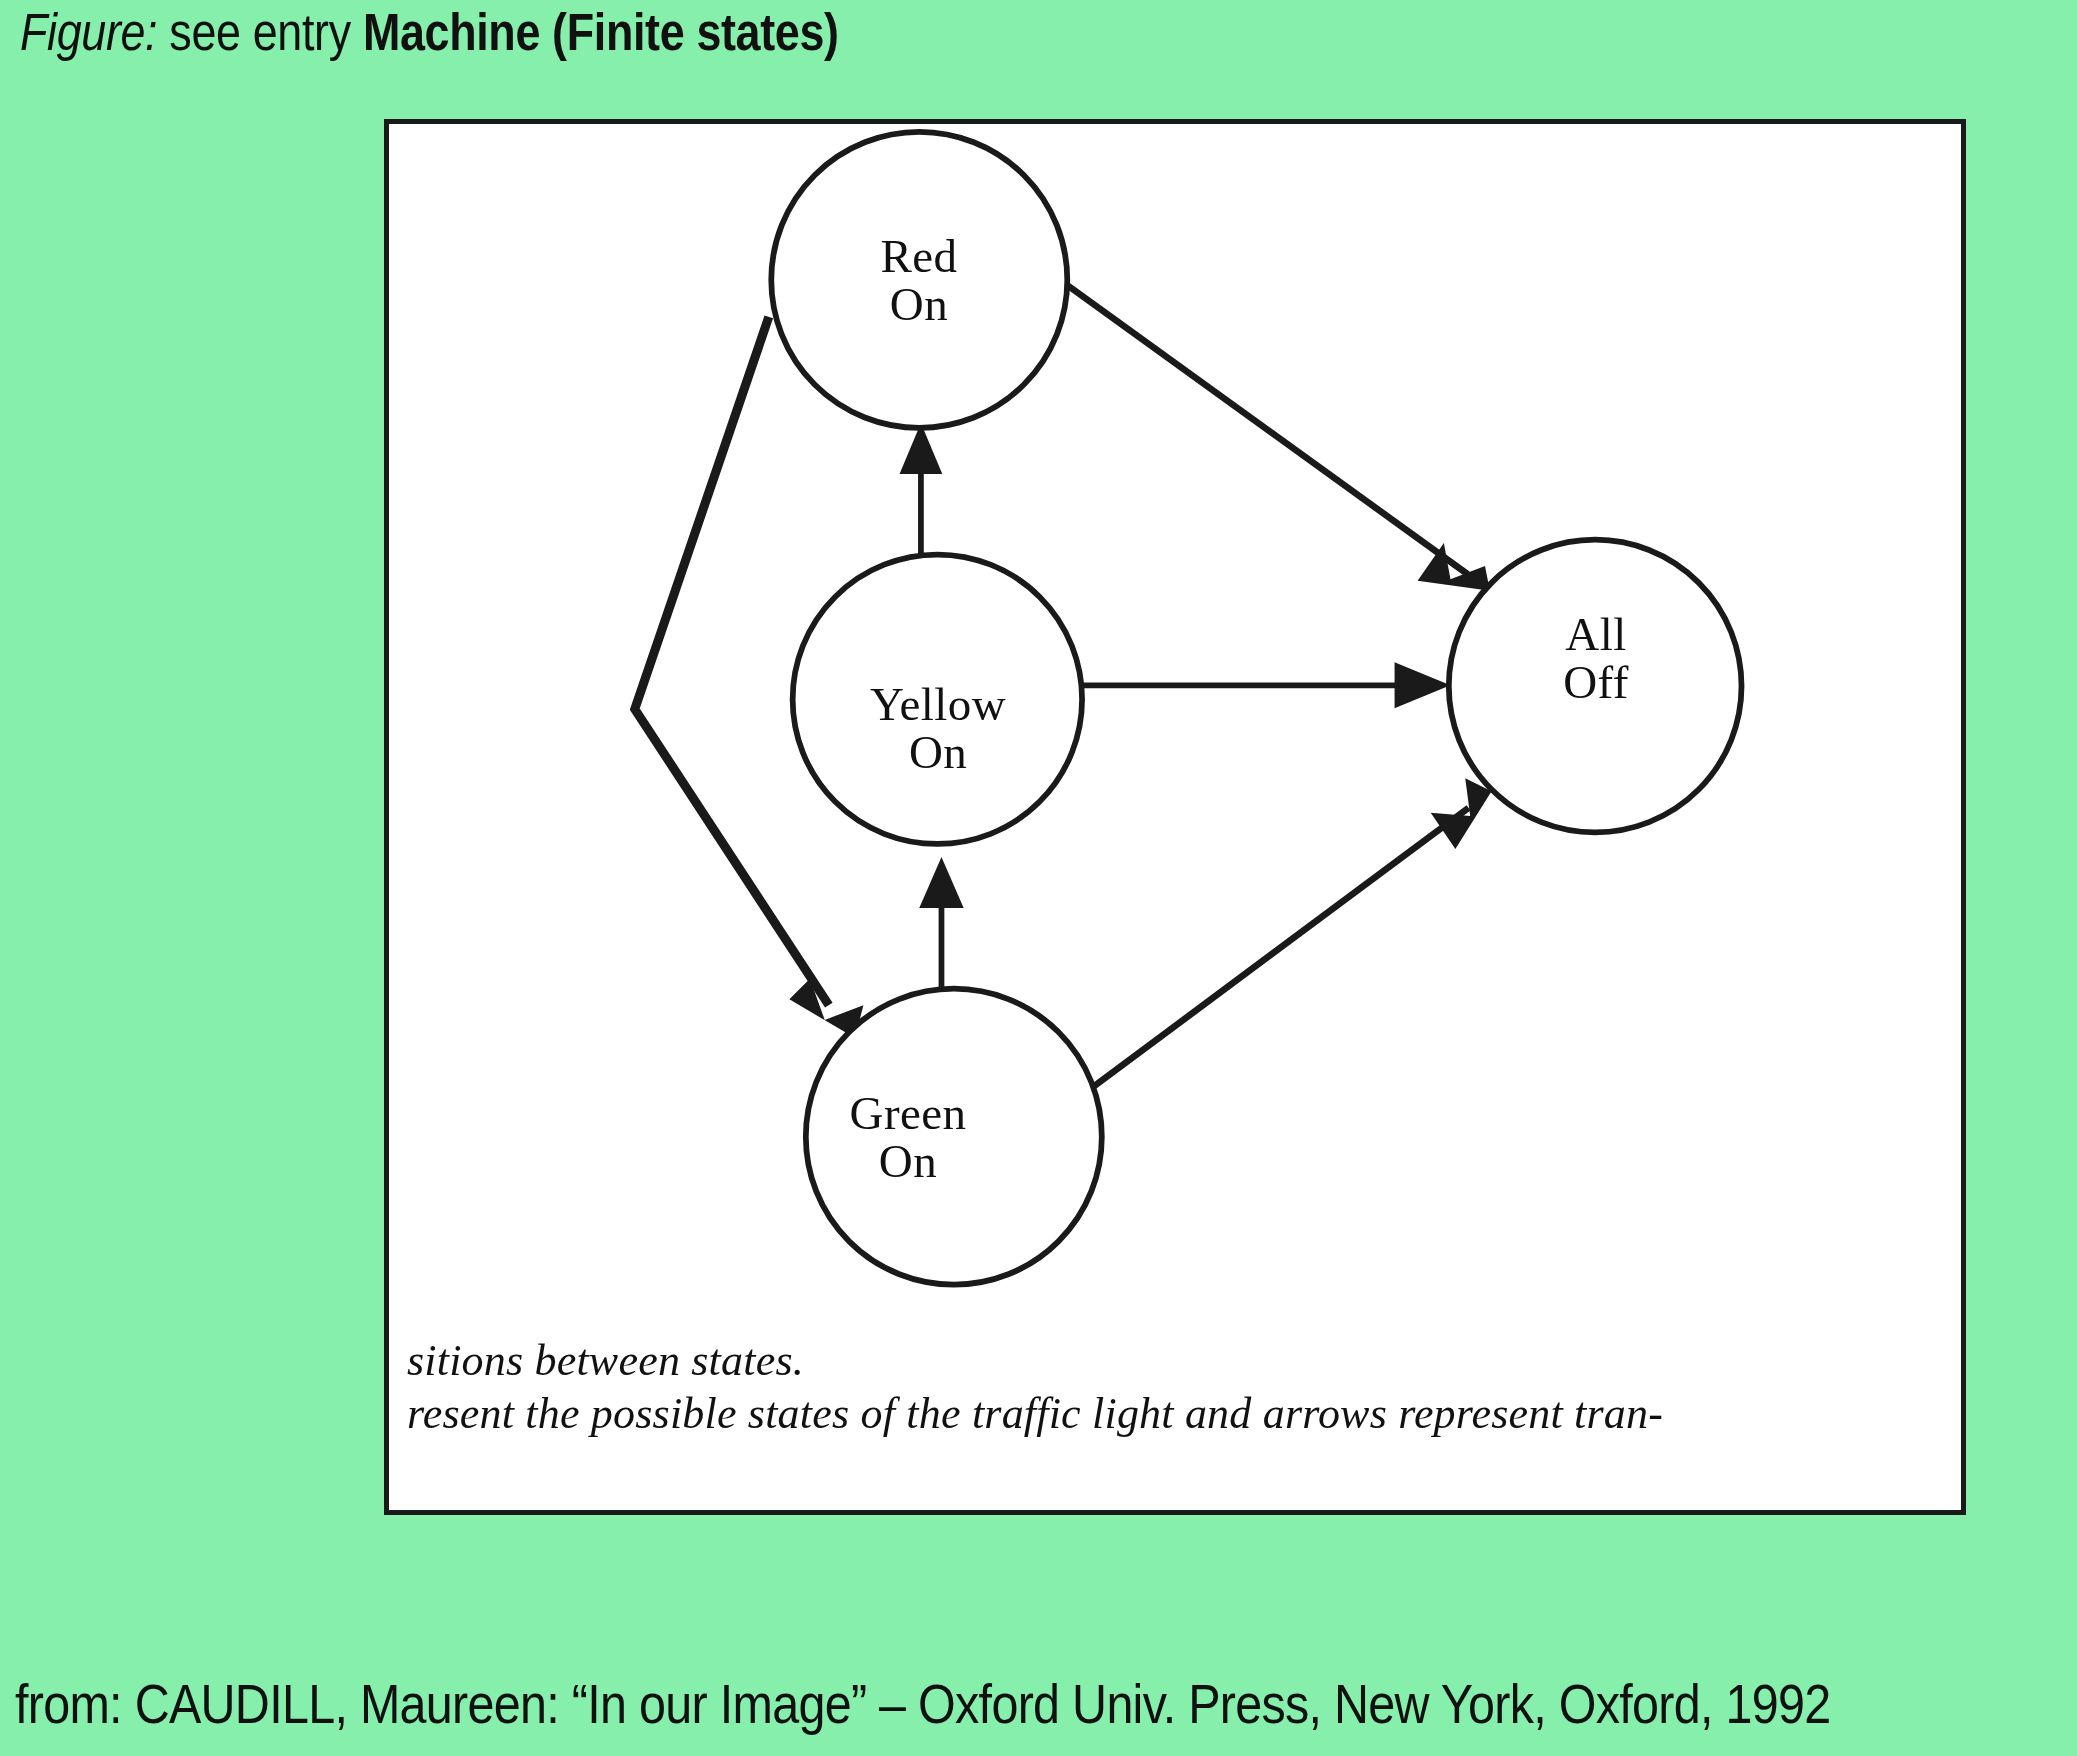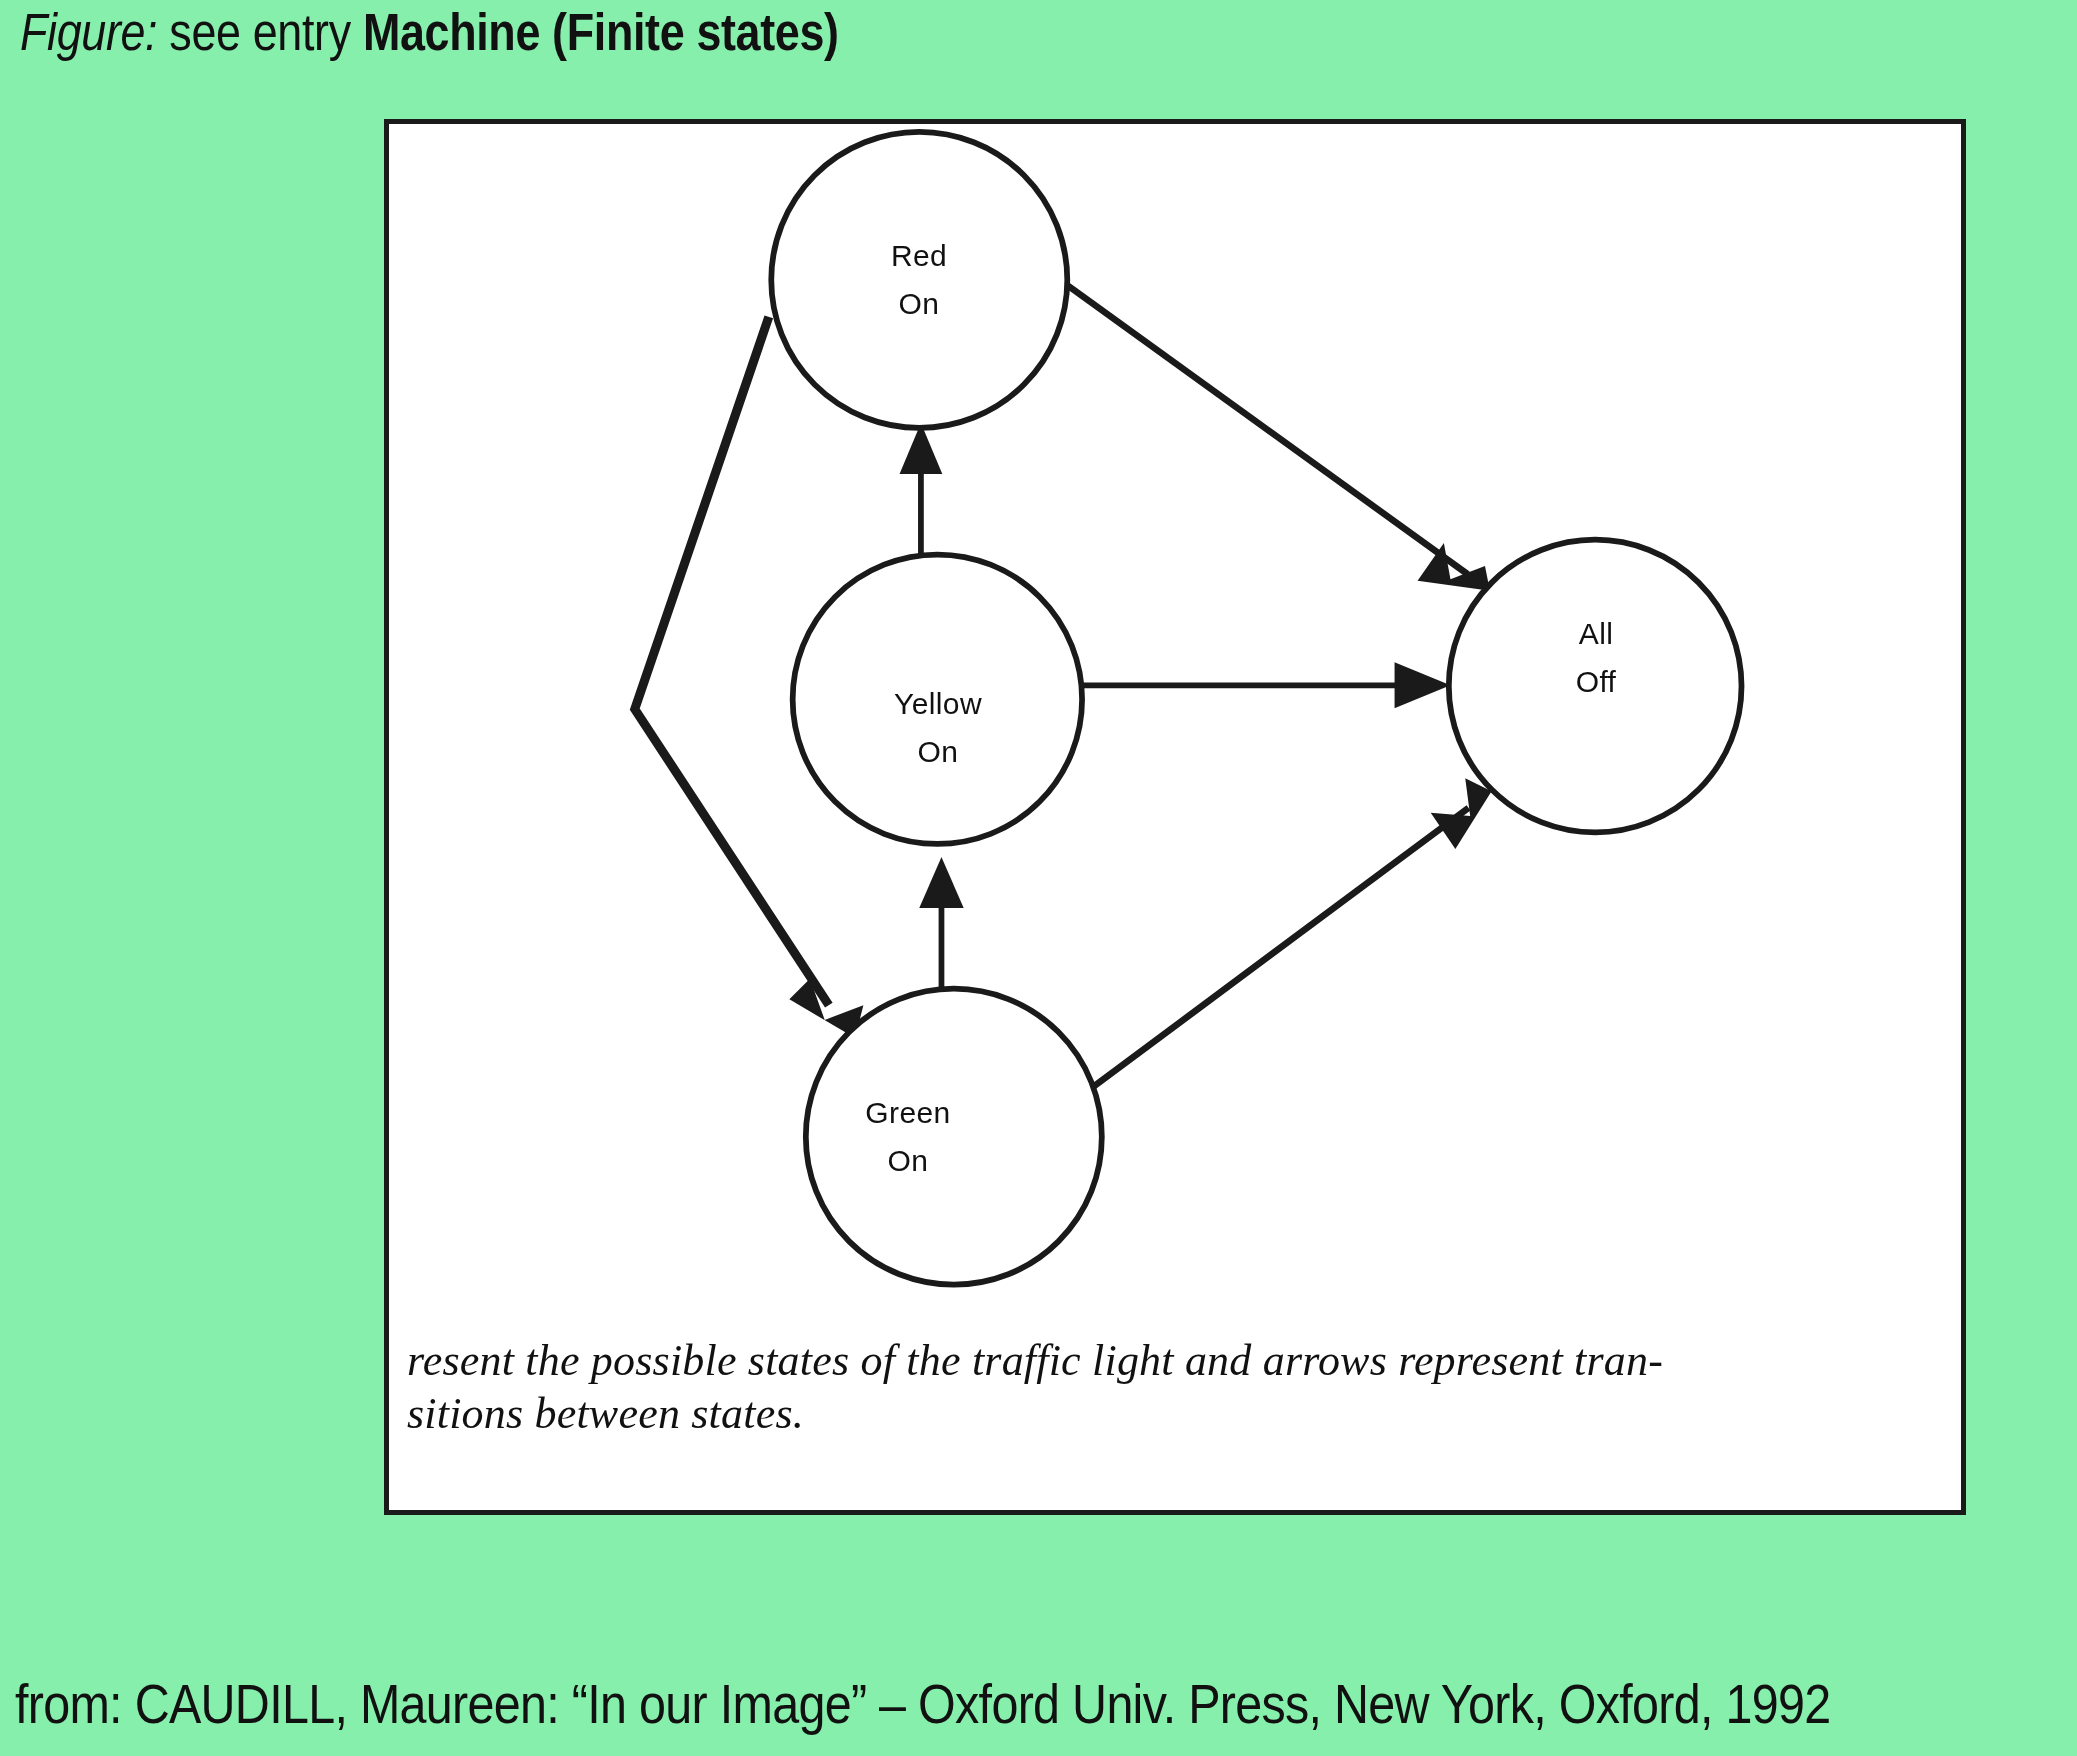--- a/index.html
+++ b/index.html
@@ -82,22 +82,22 @@
   }
   .edge-thick { stroke-width: 11; }
   .edge-med   { stroke-width: 8; }
   .edge-thin  { stroke-width: 7; }
   .arrow-head { fill: #1a1a1a; stroke: none; }
 
   
   .node-label {
     position: absolute;
     text-align: center;
-    font-family: Liberation Sans, sans-serif;
-    font-size: 30px;
+    font-family: Liberation Serif, serif;
+    font-size: 47px;
     line-height: 48px;
     font-weight: 400;
     color: #111111;
     letter-spacing: 0.4px;
     white-space: nowrap;
     transform: translate(-50%, -50%);
     user-select: none;
   }
   .node-label .lbl-line { display: block; }
 
@@ -196,20 +196,20 @@
     <span class="lbl-line">Green</span>
     <span class="lbl-line">On</span>
   </div>
 
   <div class="node-label" style="left:1596px; top:658px;">
     <span class="lbl-line">All</span>
     <span class="lbl-line">Off</span>
   </div>
 
   <div id="caption">
+    <span class="cap-line">sitions between states.</span>
     <span class="cap-line">resent the possible states of the traffic light and arrows represent tran-</span>
-    <span class="cap-line">sitions between states.</span>
   </div>
 
   <div id="footer-line">from: CAUDILL, Maureen: “In our Image” – Oxford Univ. Press, New York, Oxford, 1992</div>
 
 </div>
 
 
 </body></html>

